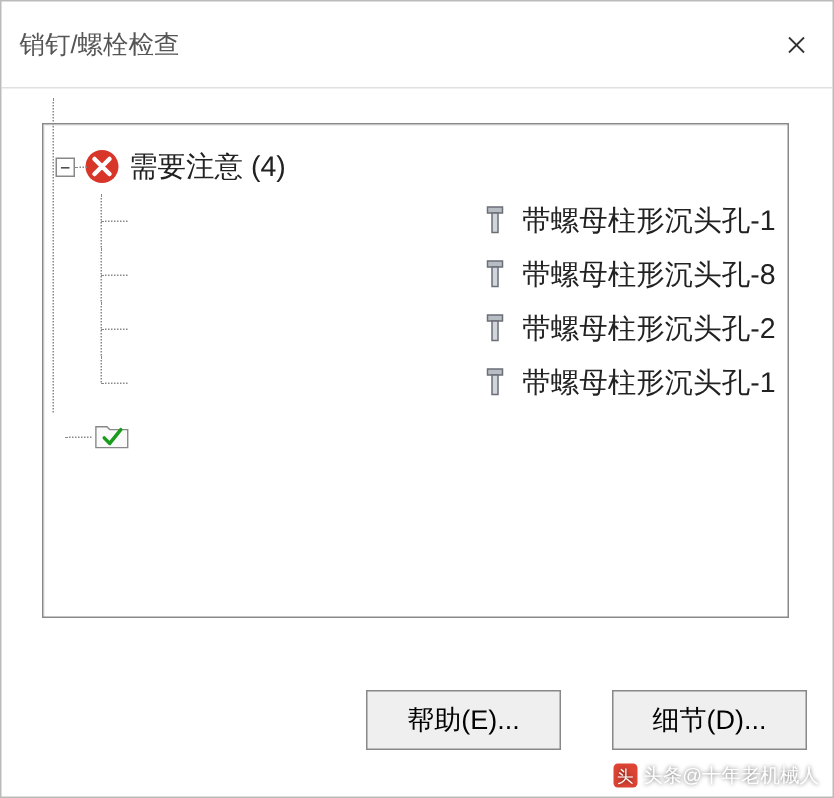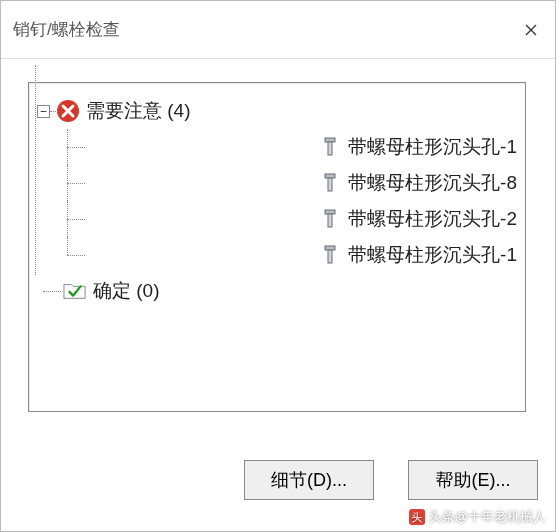--- a/index.html
+++ b/index.html
@@ -192,28 +192,27 @@
 
     <li>
       <div class="tree-row secondary">
         <span class="dotted-h" style="left:6px; top:18px; width:18px;"></span>
         <span class="node-icon">
           <svg width="26" height="22" viewBox="0 0 26 22">
             <path d="M1 4 h8 l2 2 h13 v13 h-23 z" fill="#fafafa" stroke="#888" stroke-width="1"></path>
             <polyline points="7,12 11,16 19,6" fill="none" stroke="#1a9b1a" stroke-width="2.5" stroke-linecap="round" stroke-linejoin="round"></polyline>
           </svg>
         </span>
-        <span class="node-label">确定 (0)</span>
       </div>
     </li>
 
   </ul>
 </div>
 
 <div class="button-bar">
+  <button class="btn">帮助(E)...</button>
   <button class="btn">细节(D)...</button>
-  <button class="btn">帮助(E)...</button>
 </div>
 
 <div class="watermark">
   <span class="wm-icon">头</span>
   <span>头条@十年老机械人</span>
 </div>
 
 </body></html>

